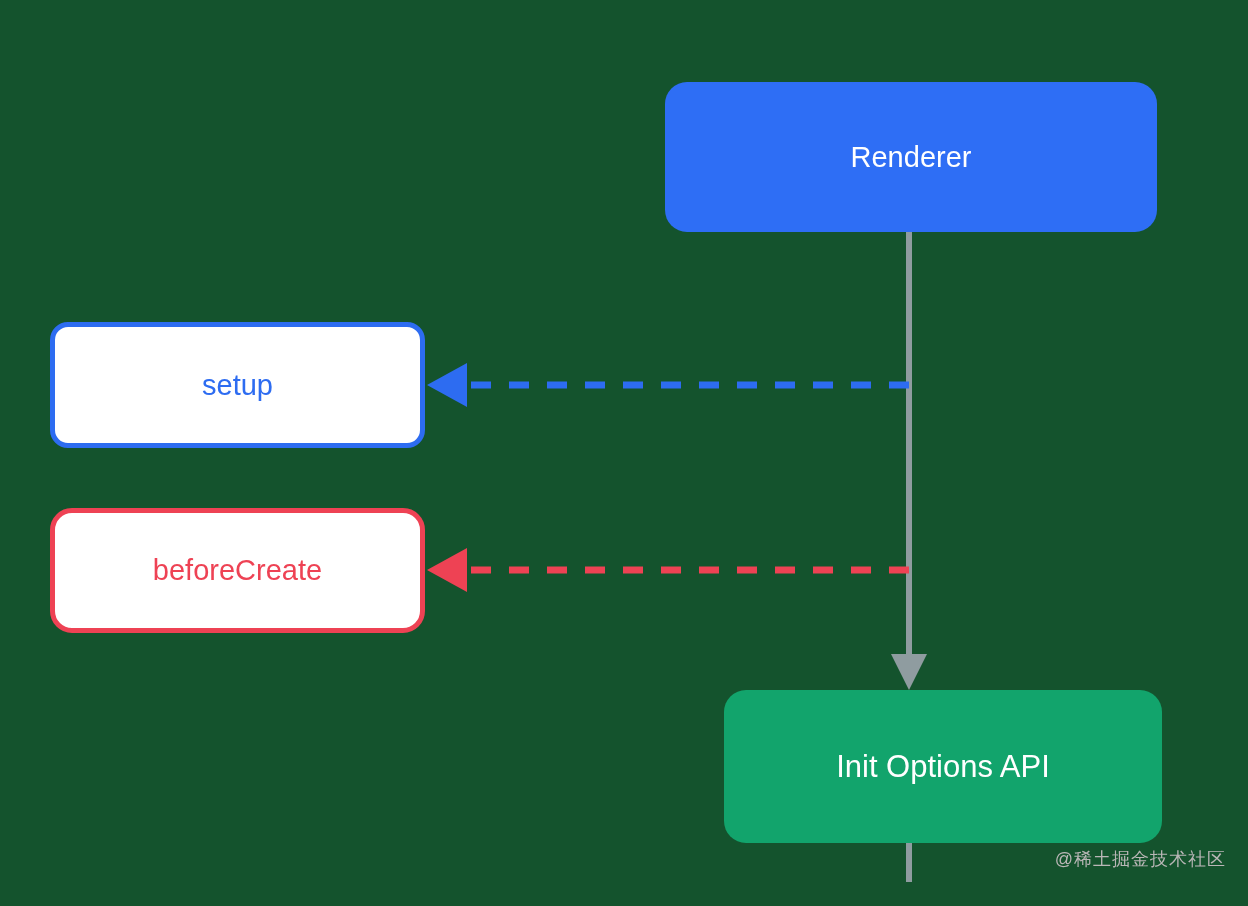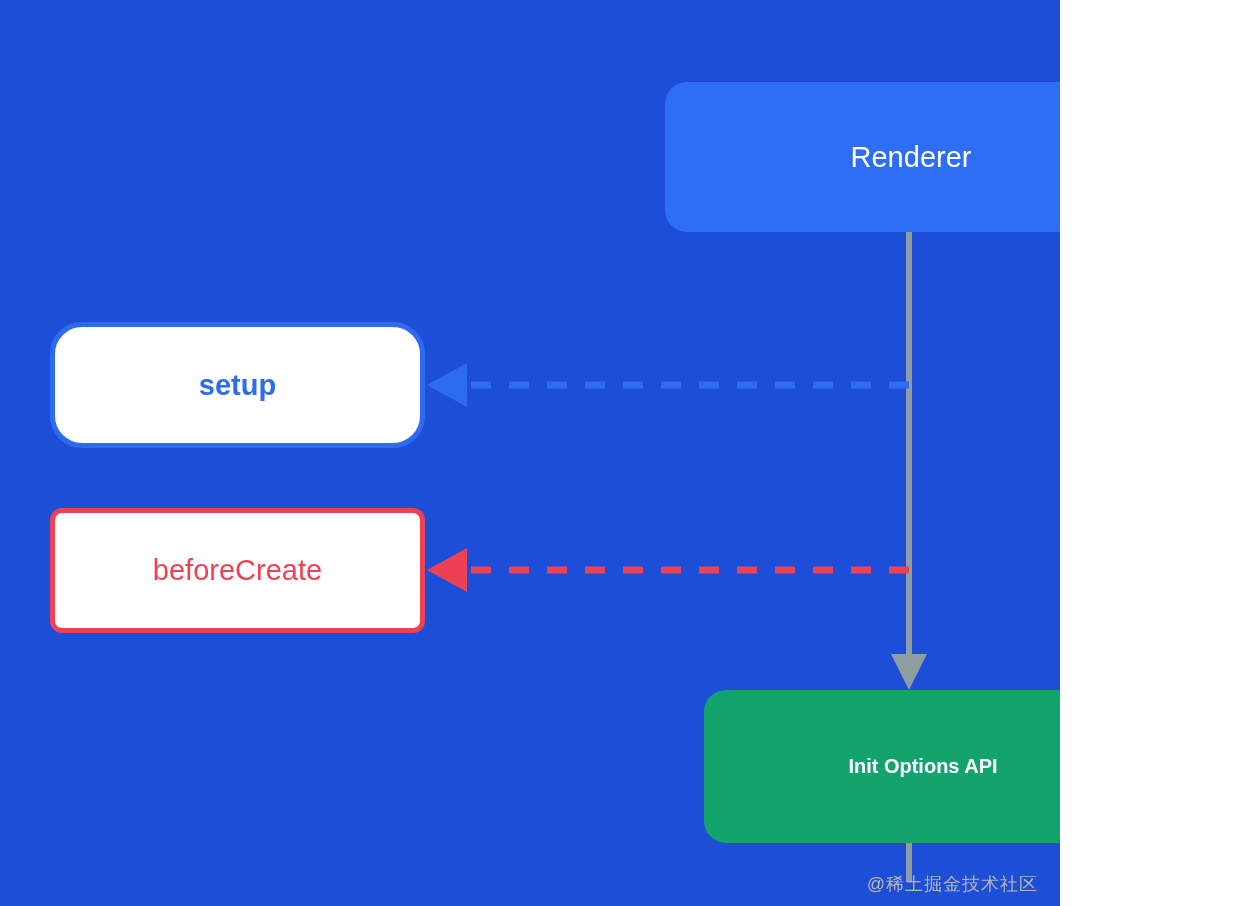--- a/index.html
+++ b/index.html
@@ -2,23 +2,23 @@
 <html><head>
 <meta charset="utf-8">
 <style>
   html, body {
     margin: 0;
     padding: 0;
     background: #ffffff;
   }
   .canvas {
     position: relative;
-    width: 1060px;
+    width: 1248px;
     height: 906px;
-    background: #1d4ed8;
+    background: #14532d;
     overflow: hidden;
     font-family: "Liberation Sans", "DejaVu Sans", sans-serif;
   }
   .connector-layer {
     position: absolute;
     left: 0;
     top: 0;
     width: 1248px;
     height: 906px;
   }
@@ -46,53 +46,53 @@
     font-weight: 500;
     line-height: 46px;
   }
   .node-setup {
     left: 50px;
     top: 322px;
     width: 375px;
     height: 126px;
     background: #ffffff;
     border: 5px solid #2d6cf1;
-    border-radius: 32px;
+    border-radius: 18px;
     color: #2d6cf1;
     font-size: 29px;
-    font-weight: 700;
+    font-weight: 400;
     line-height: 45px;
   }
   .node-beforecreate {
     left: 50px;
     top: 508px;
     width: 375px;
     height: 125px;
     background: #ffffff;
     border: 5px solid #ee4254;
-    border-radius: 12px;
+    border-radius: 22px;
     color: #ee4254;
     font-size: 29px;
     font-weight: 500;
   }
   .node-initoptions {
-    left: 704px;
+    left: 724px;
     top: 690px;
     width: 438px;
     height: 153px;
     background: #12a46c;
     border-radius: 22px;
     color: #ffffff;
-    font-size: 20px;
-    font-weight: 700;
+    font-size: 31px;
+    font-weight: 400;
   }
   .watermark {
     position: absolute;
     right: 22px;
-    top: 872px;
+    top: 847px;
     color: #b9b6b6;
     font-size: 18px;
     letter-spacing: 1px;
   }
 </style>
 </head>
 <body>
 
 <div class="canvas">
 

